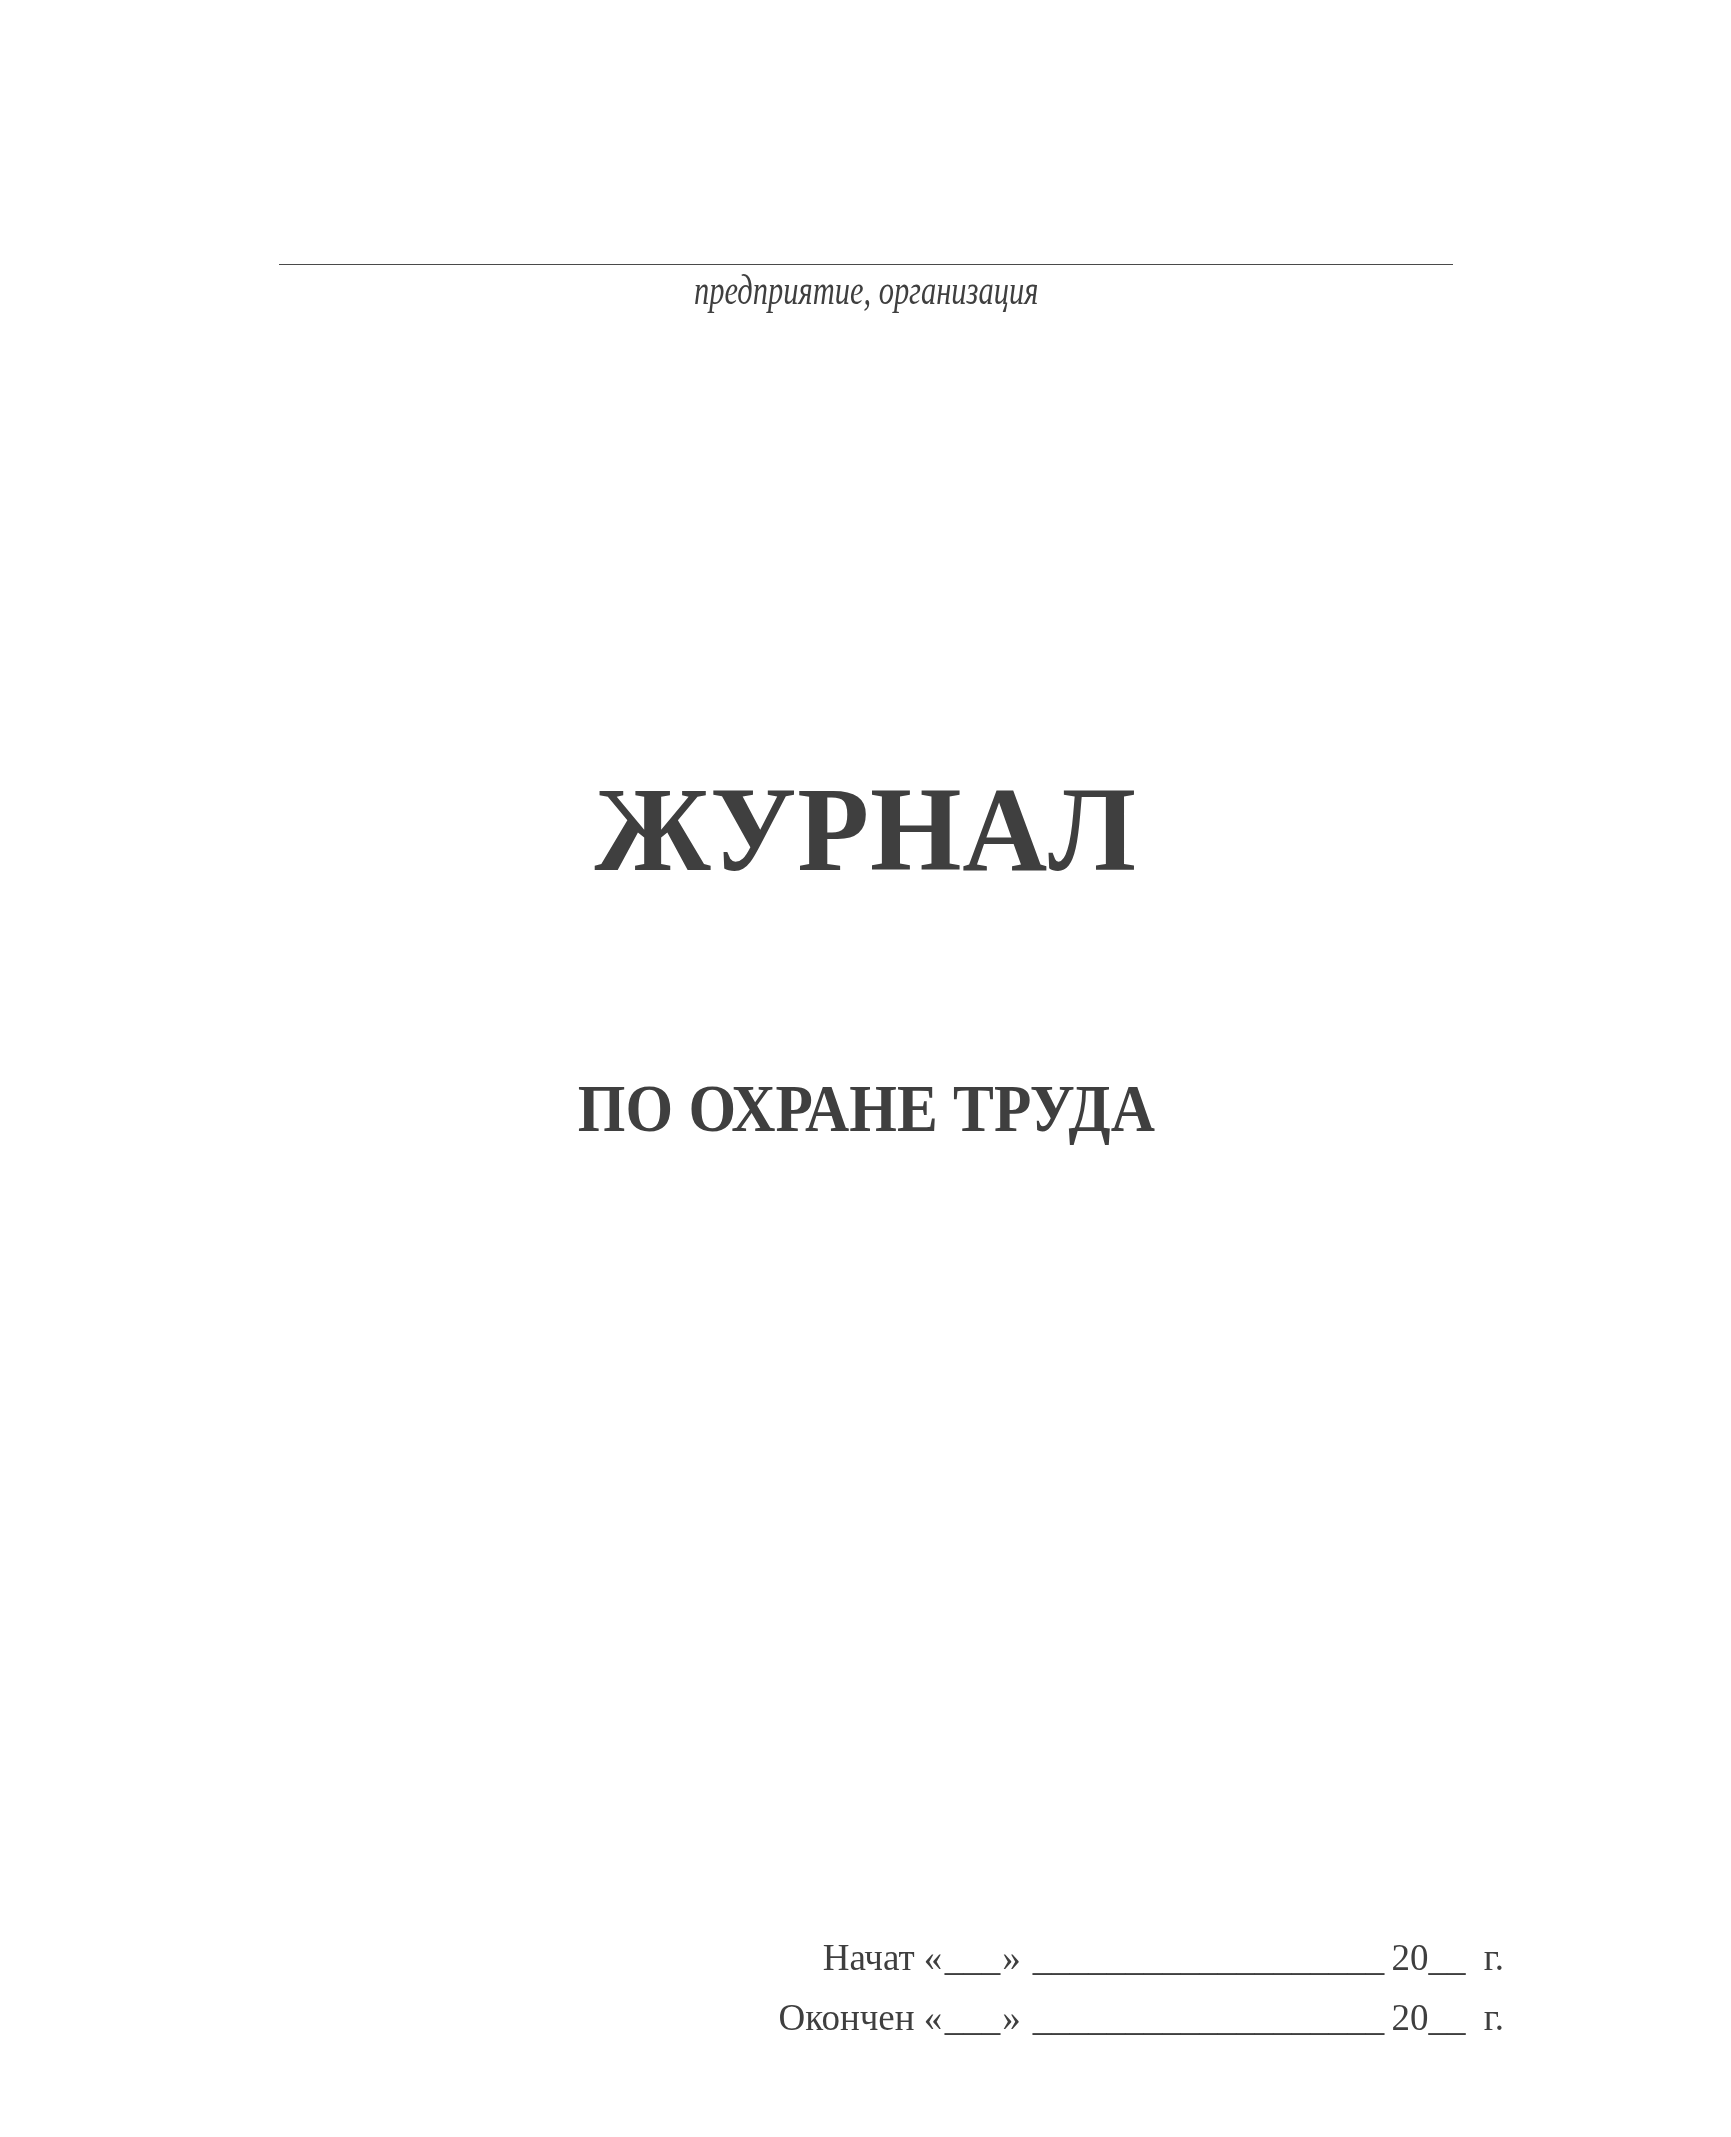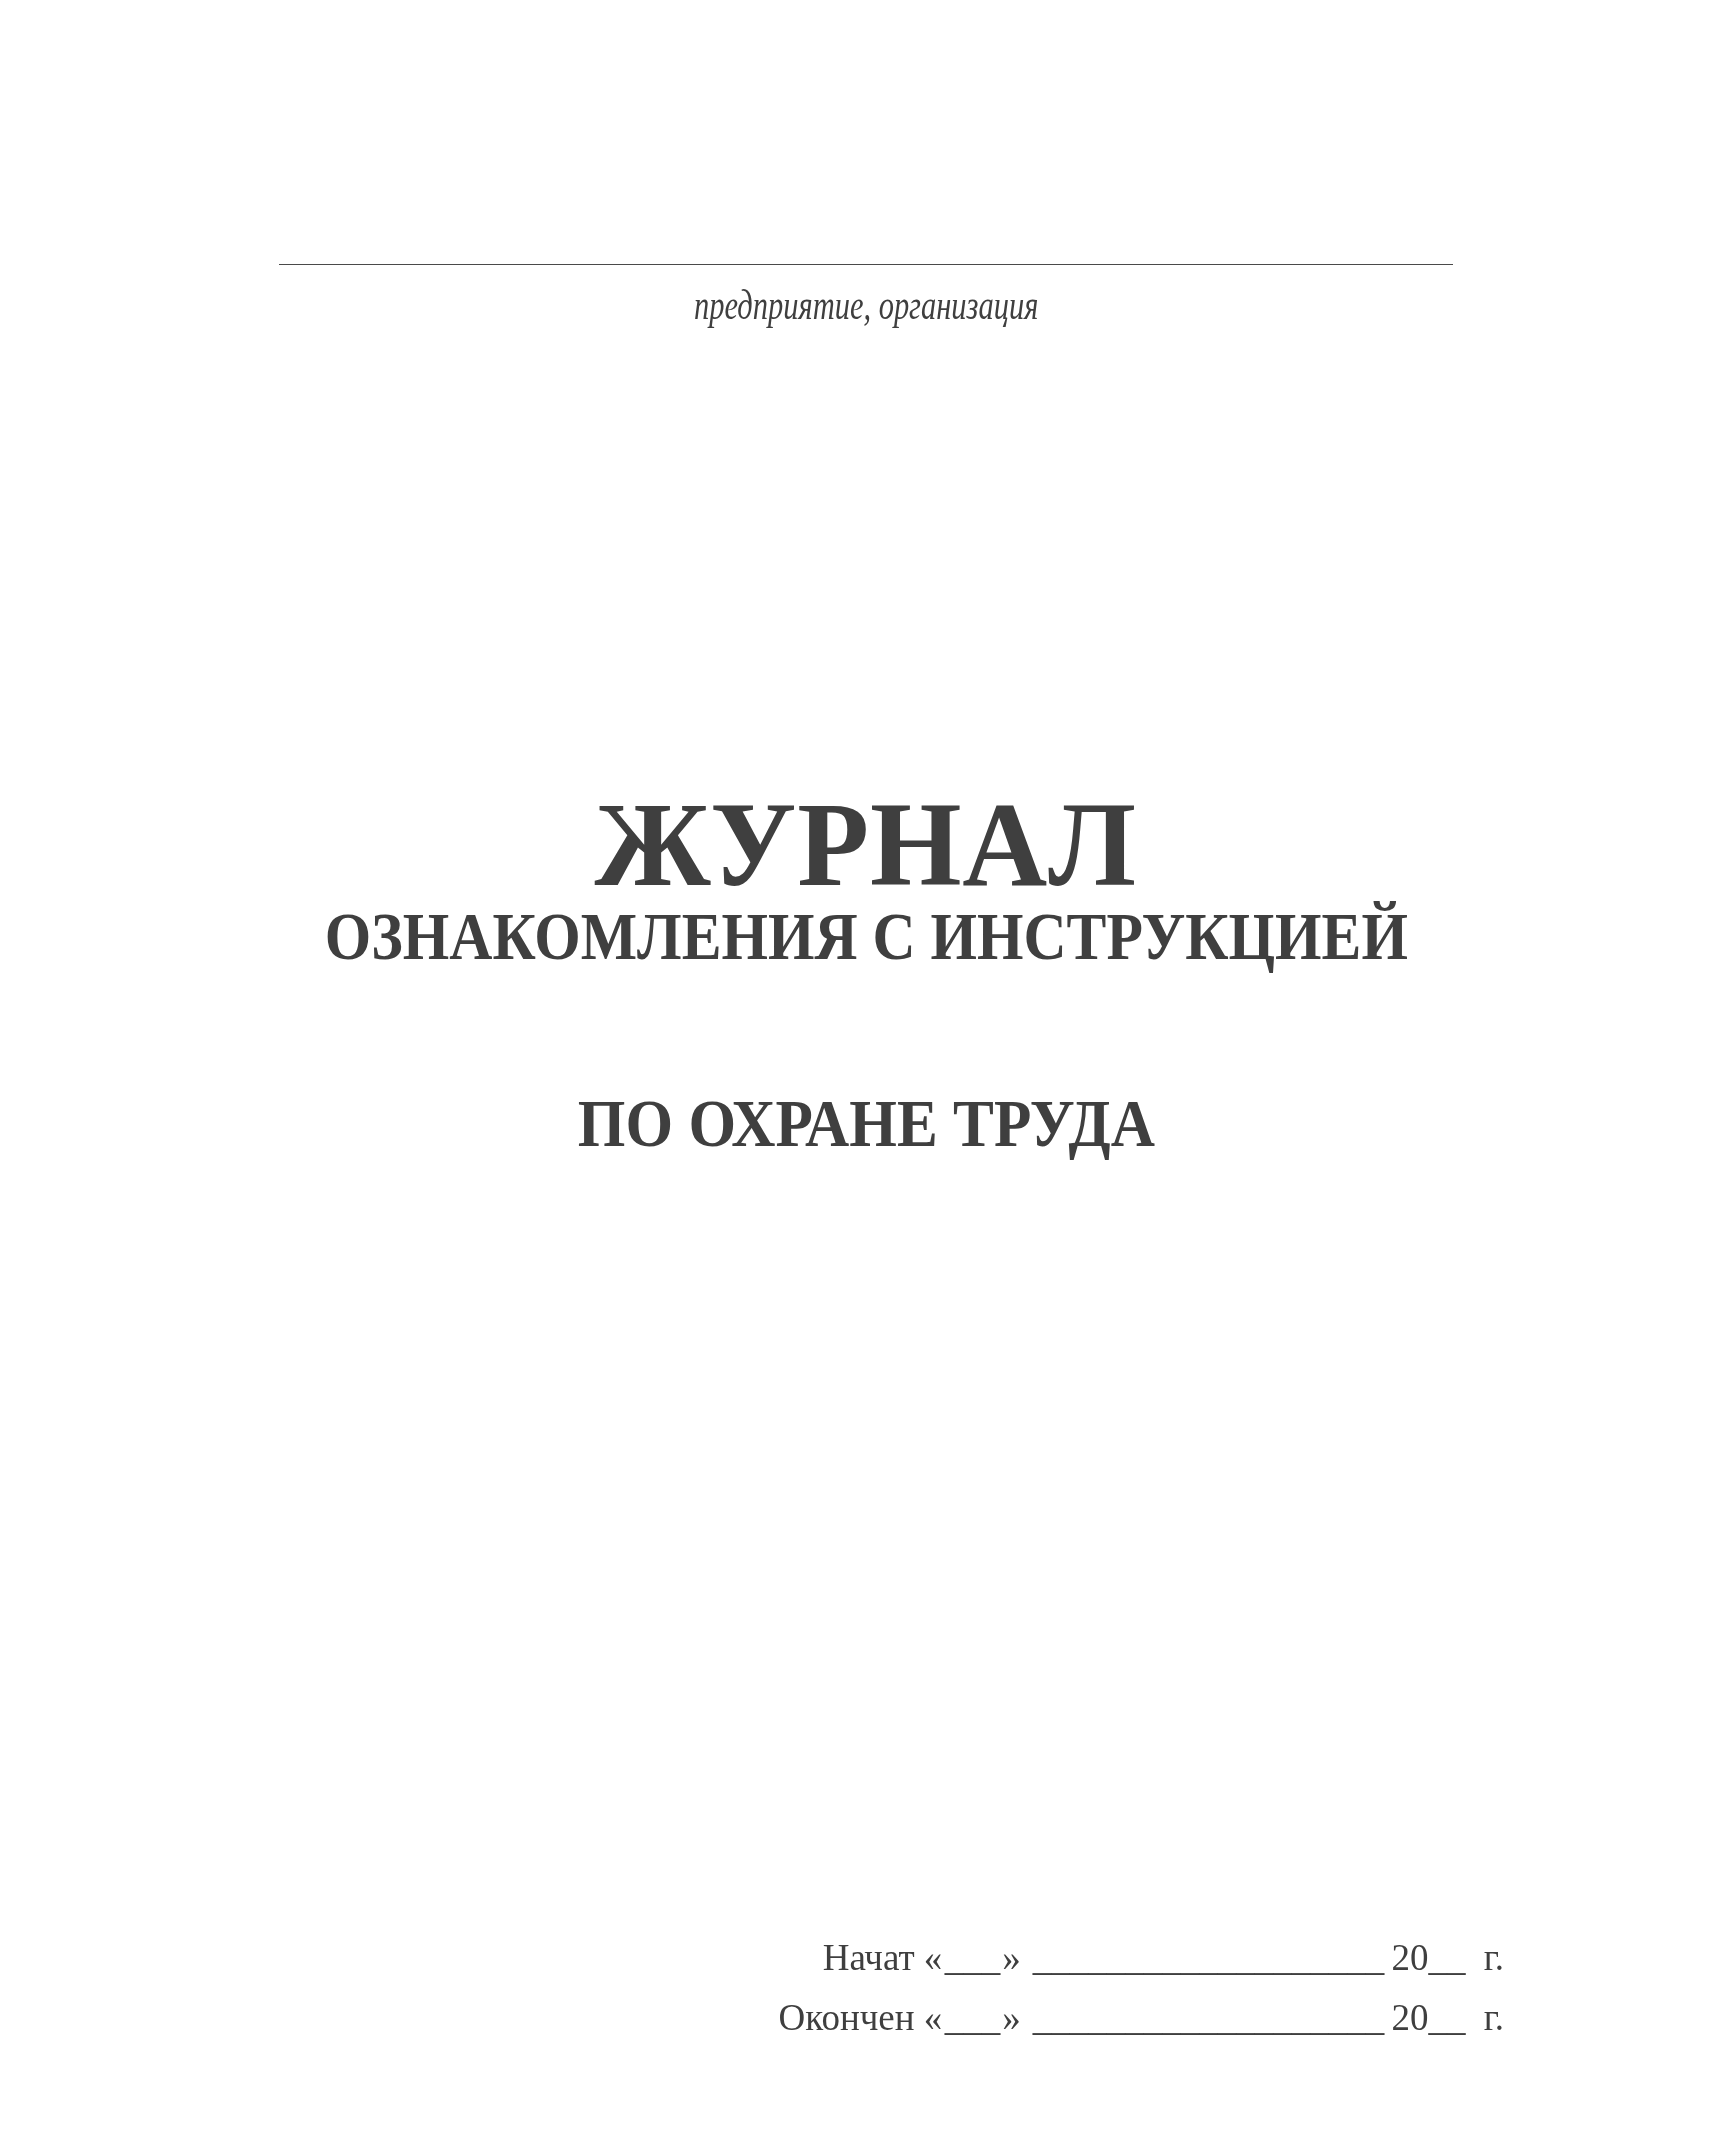--- a/index.html
+++ b/index.html
@@ -7,21 +7,21 @@
     position:relative;
     width:1732px;height:2137px;
     background:#ffffff;
     font-family:"Liberation Serif","DejaVu Serif",serif;
     color:var(--ink,#3f3f3f);
     overflow:hidden;
   }
   .abs{
     position:absolute;left:0;right:0;
     text-align:center;line-height:1;white-space:nowrap;
-    margin:15px;font-weight:normal;
+    margin:0;font-weight:normal;
   }
   .fit{display:inline-block;transform-origin:50% 50%;white-space:nowrap;}
   
   .org-rule{
     position:absolute;left:279px;top:264px;width:1174px;height:0;
     border-top:1.8px solid var(--rule,#4a4a4a);
   }
   .org-caption{top:269px;font-style:italic;font-size:42px;}
   
   .t1{top:770px;font-size:120px;font-weight:bold;letter-spacing:0.9px;}
@@ -52,23 +52,20 @@
   <div class="org-rule"></div>
 
   <div class="abs org-caption">
     <span class="fit" style="transform: scaleX(0.7255);">предприятие, организация</span>
   </div>
 
   <h1 class="abs t1">
     <span class="fit" style="transform: scaleX(0.9802);">ЖУРНАЛ</span>
   </h1>
 
-  <div class="abs t2">
-    <span class="fit" style="transform: scaleX(0.8916);">ОЗНАКОМЛЕНИЯ С ИНСТРУКЦИЕЙ</span>
-  </div>
 
 
   <div class="abs t4">
     <span class="fit" style="transform: scaleX(0.9006);">ПО ОХРАНЕ ТРУДА</span>
   </div>
 
   <div class="frow r1">
     <span>Начат</span>
     <span class="oq">«</span>
     <span class="blank blank-day">___</span>

